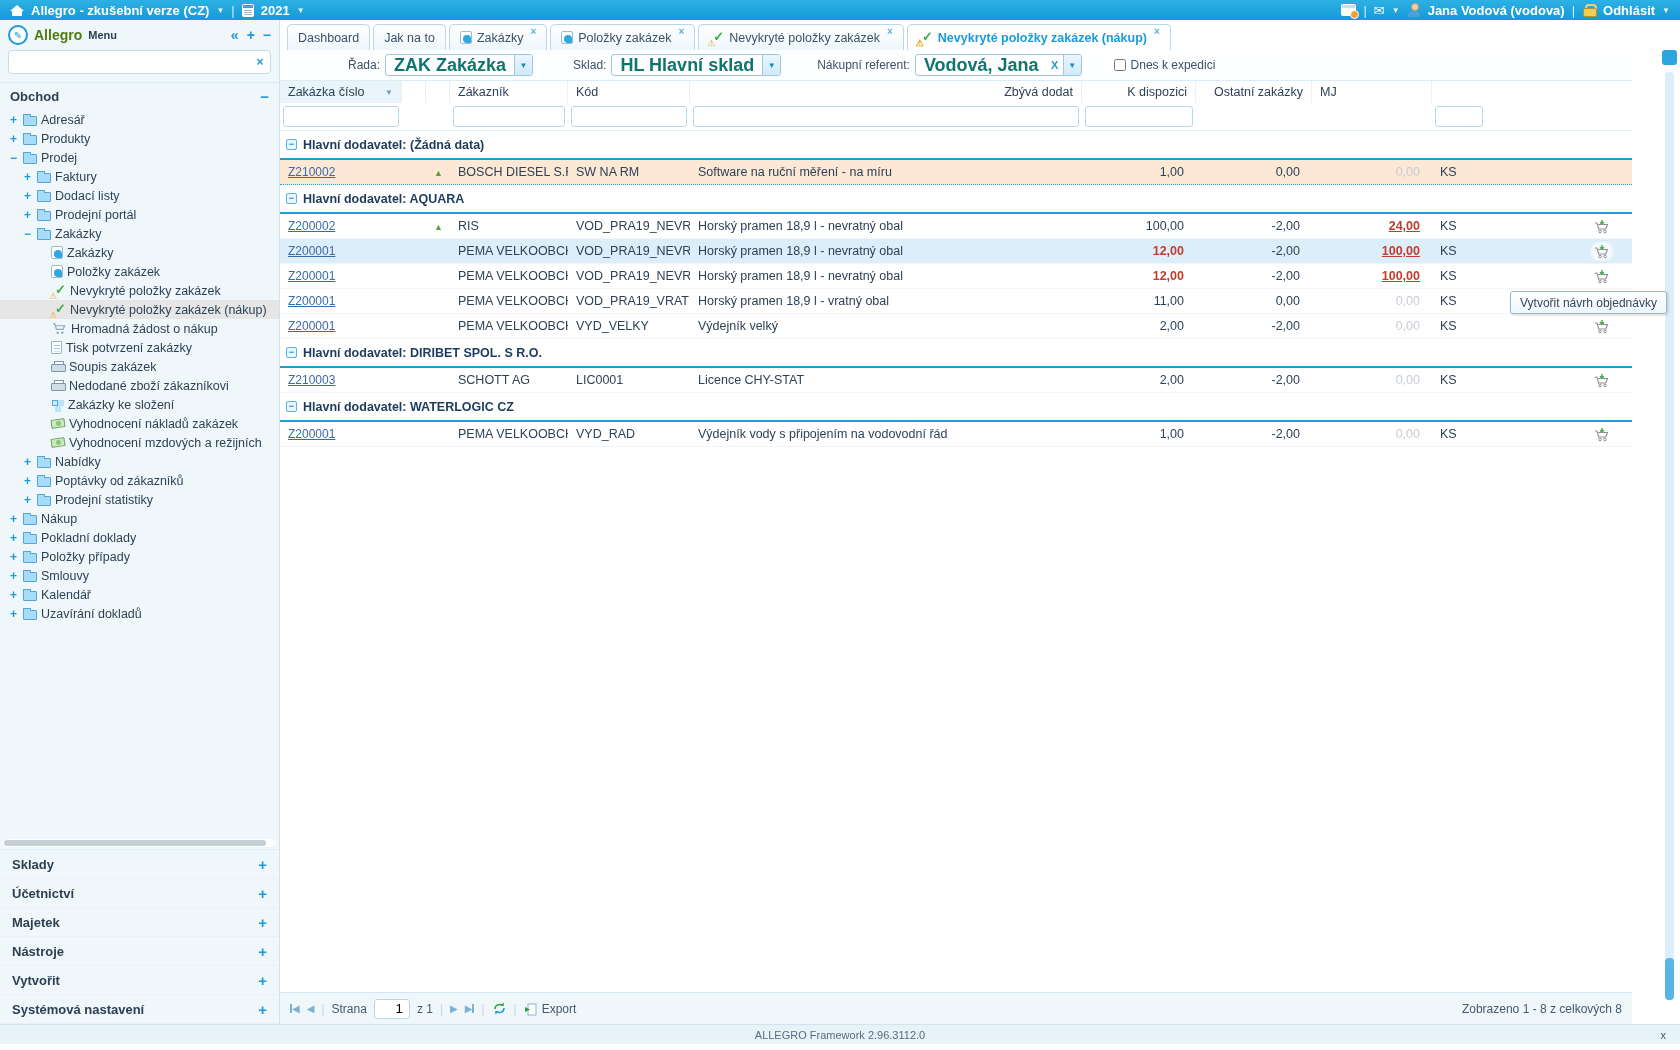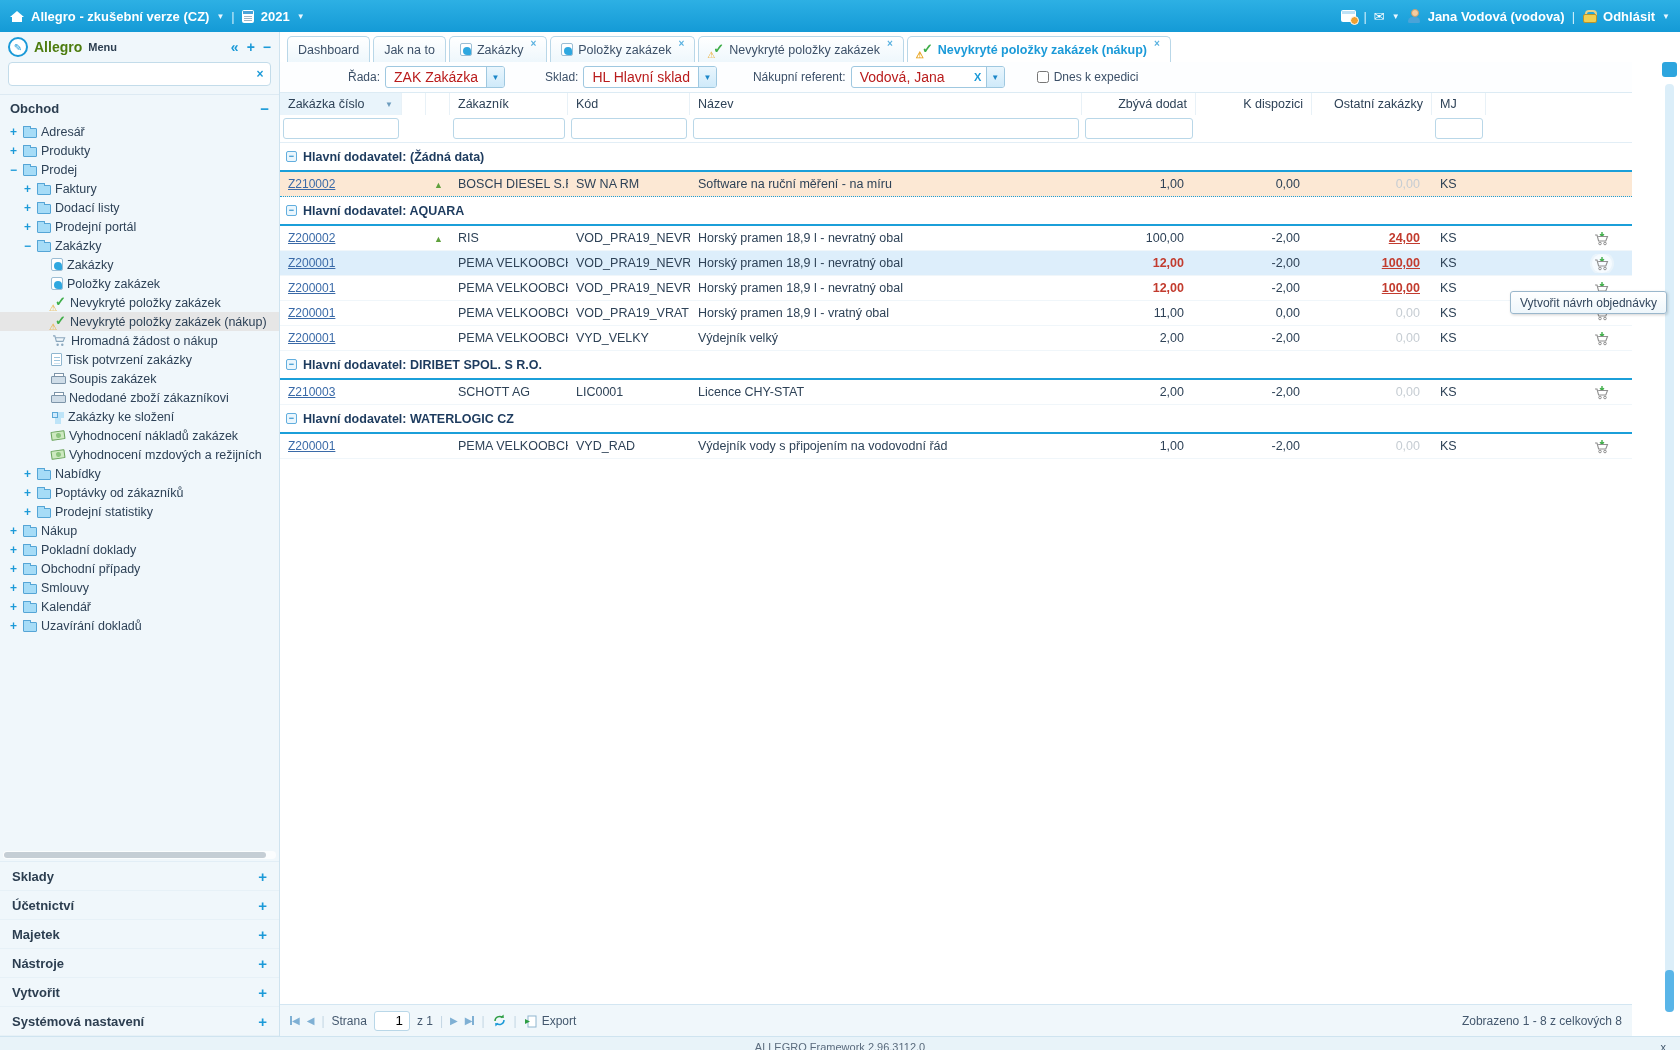--- a/index.html
+++ b/index.html
@@ -1,20 +1,20 @@
 <!DOCTYPE html>
 <html><head>
 <meta charset="utf-8">
 <style>
   * { box-sizing: border-box; margin: 0; padding: 0; }
   html,body { width:1680px; height:1050px; overflow:hidden; }
   body { font-family:"Liberation Sans", sans-serif; font-size:12px; color:#2e4257; background:#fff; position:relative; }
 
   
-  .topbar { height:32px; background:linear-gradient(#2db0e4,#149ad6); display:flex; align-items:center; justify-content:space-between; color:#fff; padding:0 10px; }
+  .topbar { height:20px; background:linear-gradient(#2db0e4,#149ad6); display:flex; align-items:center; justify-content:space-between; color:#fff; padding:0 10px; }
   .tb-left, .tb-right { display:flex; align-items:center; gap:7px; font-weight:bold; font-size:13px; }
   .tb-sep { color:#cdeefb; font-weight:normal; }
   .caret { font-size:8px; color:#eaf7ff; }
   .i-home { width:14px; height:11px; position:relative; display:inline-block; }
   .i-home::before { content:""; position:absolute; left:0; top:0; border-left:7px solid transparent; border-right:7px solid transparent; border-bottom:6px solid #fff; }
   .i-home::after { content:""; position:absolute; left:2px; top:6px; width:10px; height:5px; background:#fff; }
   .i-cal { width:12px; height:13px; background:#fff; border-radius:2px; position:relative; display:inline-block; }
   .i-cal::before { content:""; position:absolute; top:1px; left:1px; right:1px; height:3px; background:#4aa3d8; }
   .i-cal::after { content:""; position:absolute; top:6px; left:2px; width:8px; height:1px; background:#9db5c6; box-shadow:0 2px 0 #9db5c6, 0 4px 0 #9db5c6; }
   .i-window { width:15px; height:12px; background:#fff; border-radius:2px; position:relative; display:inline-block; }
@@ -74,21 +74,21 @@
 
   
   .main { flex:1; position:relative; display:flex; flex-direction:column; background:#fff; padding-right:48px; }
   .tabbar { height:30px; display:flex; align-items:flex-end; gap:3px; padding-left:7px; }
   .tab { height:26px; padding:0 10px; display:flex; align-items:center; gap:5px; background:linear-gradient(#ffffff,#eef7fc); border:1px solid #b9d7e8; border-bottom:none; border-radius:5px 5px 0 0; font-size:12.5px; color:#3c5068; cursor:pointer; white-space:nowrap;text-align:right; }
   .tab.active { background:#fff; color:#1b9ad8; font-weight:bold; }
   .tab .tclose { align-self:flex-start; margin-top:1px; margin-left:2px; font-size:10px; color:#59b1e0; font-weight:bold; }
   .filterbar { height:30px; display:flex; align-items:center; padding-left:14px; background:#fdfeff; font-size:12px; color:#3c5068; }
   .flabel { margin-right:5px; }
   .combo { display:flex; align-items:center; height:22px; border:1px solid #9fc8e0; border-radius:3px; background:#fff; overflow:hidden; }
-  .combo .ctext { padding:0 8px; min-width:96px; font-size:14px; color:#b91c1c; }
+  .combo .ctext { padding:0 8px; min-width:96px; font-size:18px; color:#0f766e;font-weight:bold; }
   .combo .cclear { width:16px; text-align:center; color:#1b9ad8; font-weight:bold; font-size:11px; cursor:pointer; }
   .combo .cbtn { width:18px; height:100%; background:linear-gradient(#eaf6fd,#cfeafa); border-left:1px solid #9fc8e0; color:#1b86c8; font-size:8px; display:flex; align-items:center; justify-content:center; cursor:pointer; }
   .chk { display:flex; align-items:center; gap:5px; }
   .chk input { width:12px; height:12px; }
 
   
   .grid { --cols:122px 24px 24px 118px 122px 392px 114px 116px 120px 54px 1fr; display:flex; flex-direction:column; flex:1; border-top:1px solid #dcebf4; }
   .hrow { display:grid; grid-template-columns:var(--cols); height:22px; align-items:center; }
   .hrow .hcell { height:100%; display:flex; align-items:center; padding:0 8px; border-right:1px solid #e8f1f7; font-size:12.5px; color:#2e4257; }
   .hrow .hcell.sorted { background:#e9f4fb; gap:5px;justify-content:space-between; }
@@ -306,21 +306,21 @@
     <span>Nákup</span>
   </div>
         <div class="titem" style="padding-left: 8px;">
     <span class="texp">+</span>
     <span class="ticon i-folder"></span>
     <span>Pokladní doklady</span>
   </div>
         <div class="titem" style="padding-left: 8px;">
     <span class="texp">+</span>
     <span class="ticon i-folder"></span>
-    <span>Obchodní případy</span>
+    <span>Položky případy</span>
   </div>
         <div class="titem" style="padding-left: 8px;">
     <span class="texp">+</span>
     <span class="ticon i-folder"></span>
     <span>Smlouvy</span>
   </div>
         <div class="titem" style="padding-left: 8px;">
     <span class="texp">+</span>
     <span class="ticon i-folder"></span>
     <span>Kalendář</span>
@@ -428,21 +428,20 @@
     <div class="grid">
       <div class="hrow">
         <span class="hcell sorted">
             <span>Zakázka číslo</span>
             <span class="scaret">▼</span>
           </span>
         <span class="hcell"></span>
         <span class="hcell"></span>
         <span class="hcell">Zákazník</span>
         <span class="hcell">Kód</span>
-        <span class="hcell">Název</span>
         <span class="hcell num">Zbývá dodat</span>
         <span class="hcell num">K dispozici</span>
         <span class="hcell num">Ostatní zakázky</span>
         <span class="hcell">MJ</span>
         <span class="hcell" style="border-right:none"></span>
       </div>
       <div class="frow">
         <span class="fcell"><input style=""></span>
         <span class="fcell"></span>
           <span class="fcell"></span>

